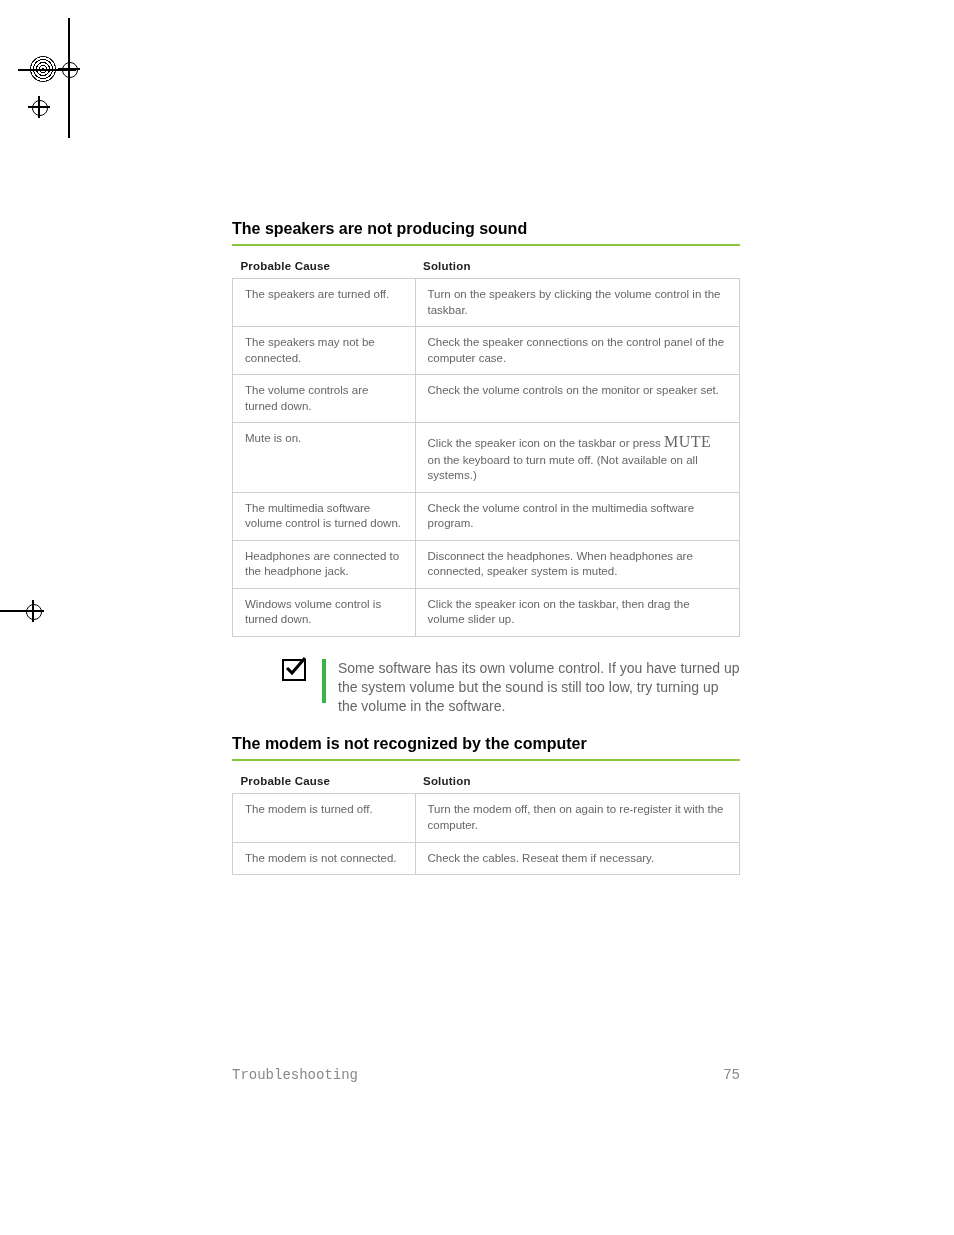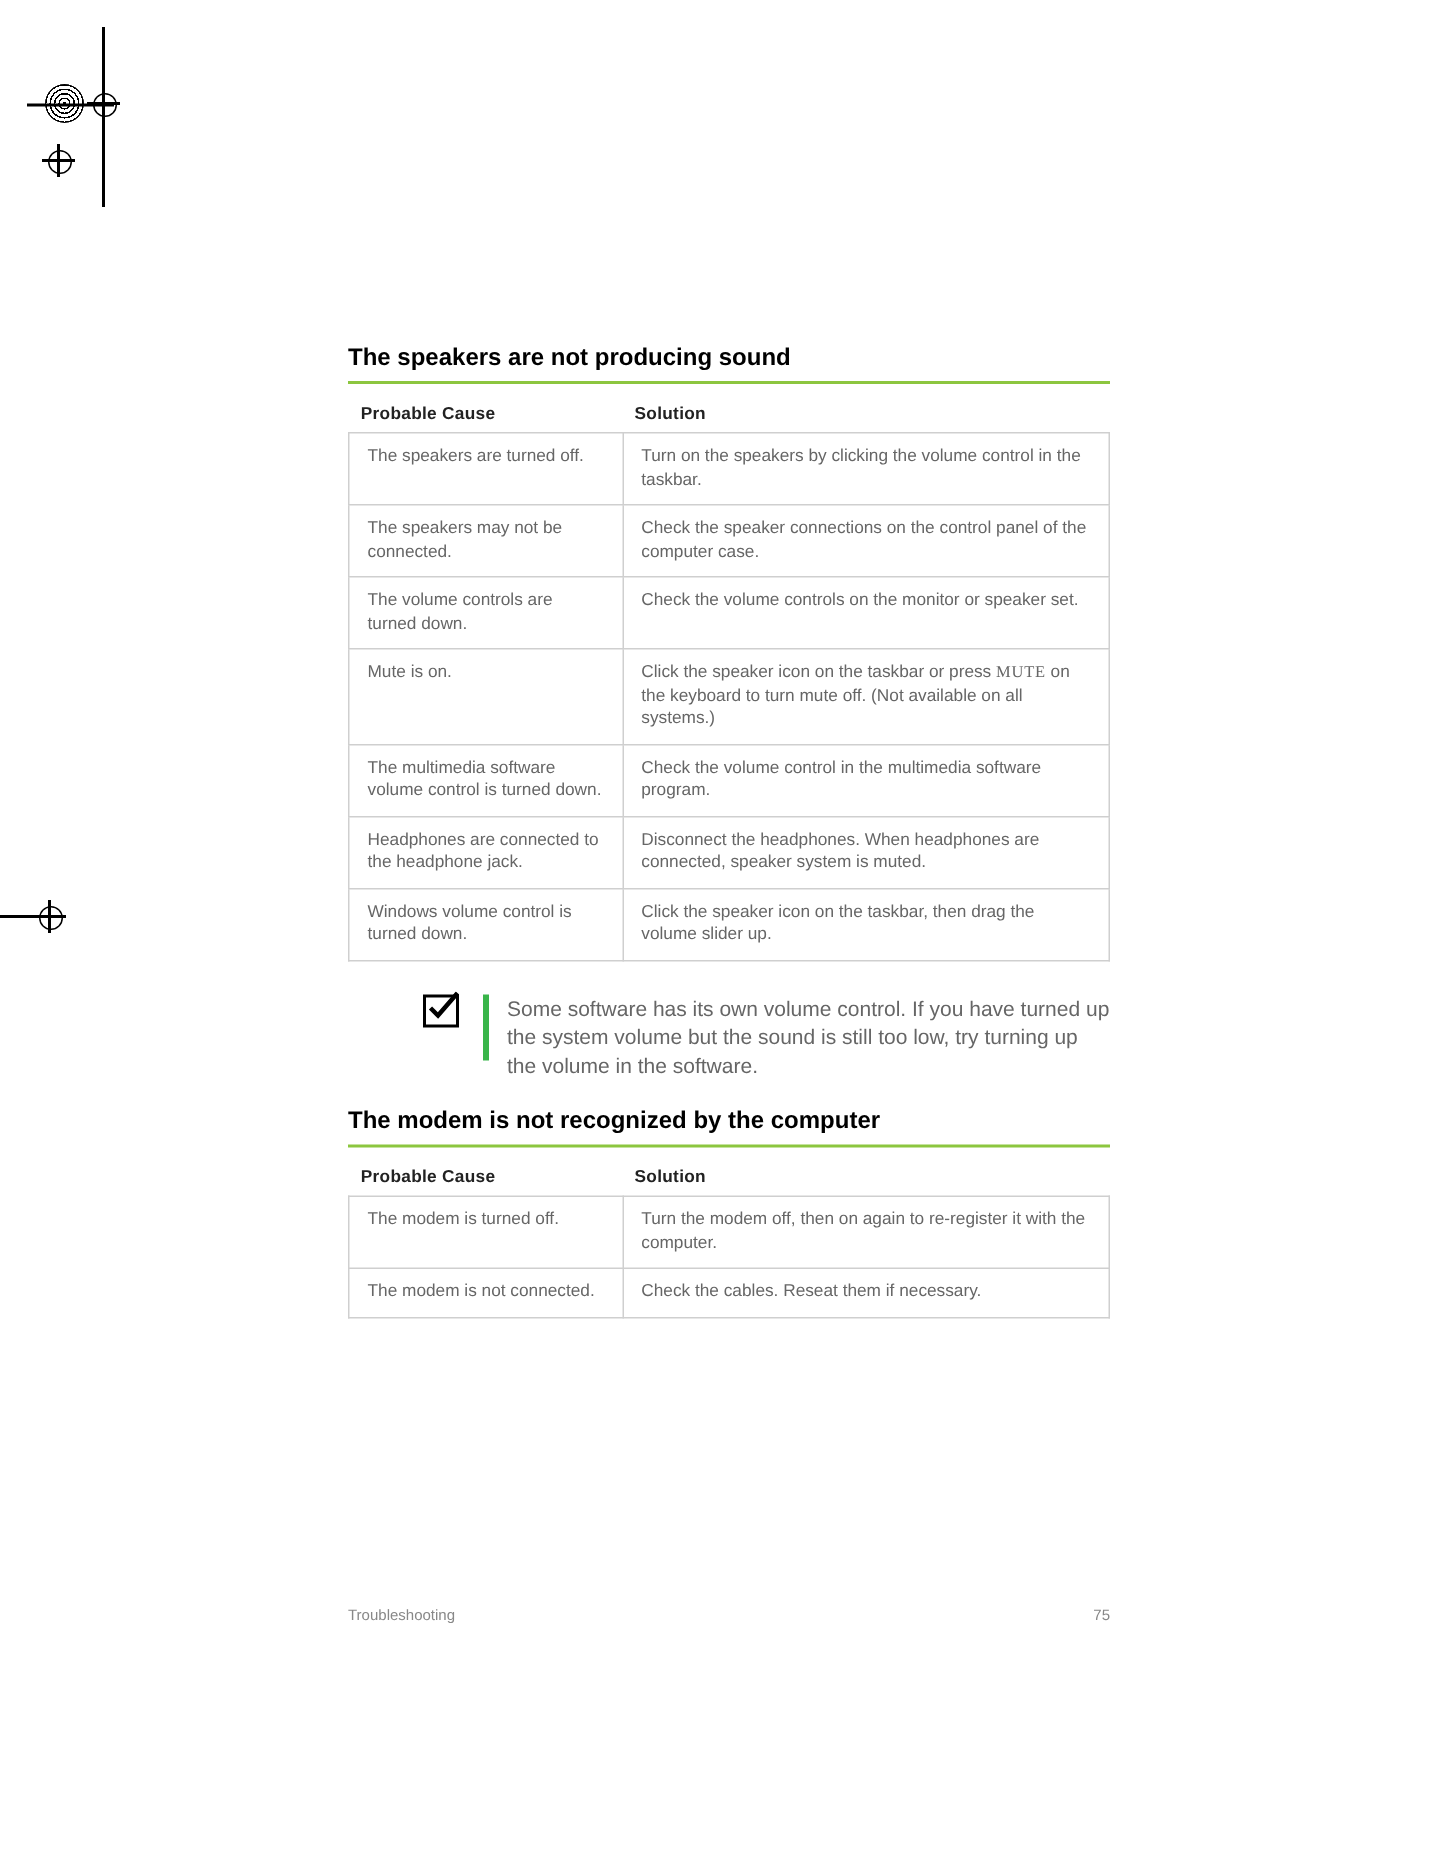--- a/index.html
+++ b/index.html
@@ -14,21 +14,21 @@
   }
   .page {
     position: relative;
     width: 954px;
     height: 1235px;
   }
   
   .content {
     position: absolute;
     left: 232px;
-    top: 230px;
+    top: 220px;
     width: 508px;
   }
   .section-title {
     font-size: 16px;
     margin: 0 0 6px 0;
   }
   .green-rule {
     border: none;
     border-top: 2px solid #8cc63f;
     margin: 0 0 8px 0;
@@ -51,21 +51,21 @@
     padding: 8px 12px;
     vertical-align: top;
     color: #666;
     line-height: 1.35;
   }
   .tbl td.cause { width: 36%; }
   .tbl td.solution { width: 64%; }
   .smallcaps {
     font-variant: small-caps;
     font-family: "Times New Roman", serif;
-    font-size: 11px;
+    font-size: 16px;
     color: #666;
     letter-spacing: 0.5px;
   }
 
   .note-row {
     display: flex;
     align-items: flex-start;
     margin: 22px 0 8px 50px;
   }
   .note-icon-box {
@@ -88,22 +88,23 @@
     font-size: 14px;
     color: #666;
     line-height: 1.35;
   }
 
   .page-footer {
     position: absolute;
     left: 232px;
     right: 214px;
     bottom: 152px;
-    font-size: 10px;
+    font-size: 14px;
     color: #888;
+    font-family: Liberation Mono, monospace;
   }
   .page-footer .right { float: right; }
 
   
   .reg {
     position: absolute;
     pointer-events: none;
   }
   .corner-lines-v {
     position: absolute;

